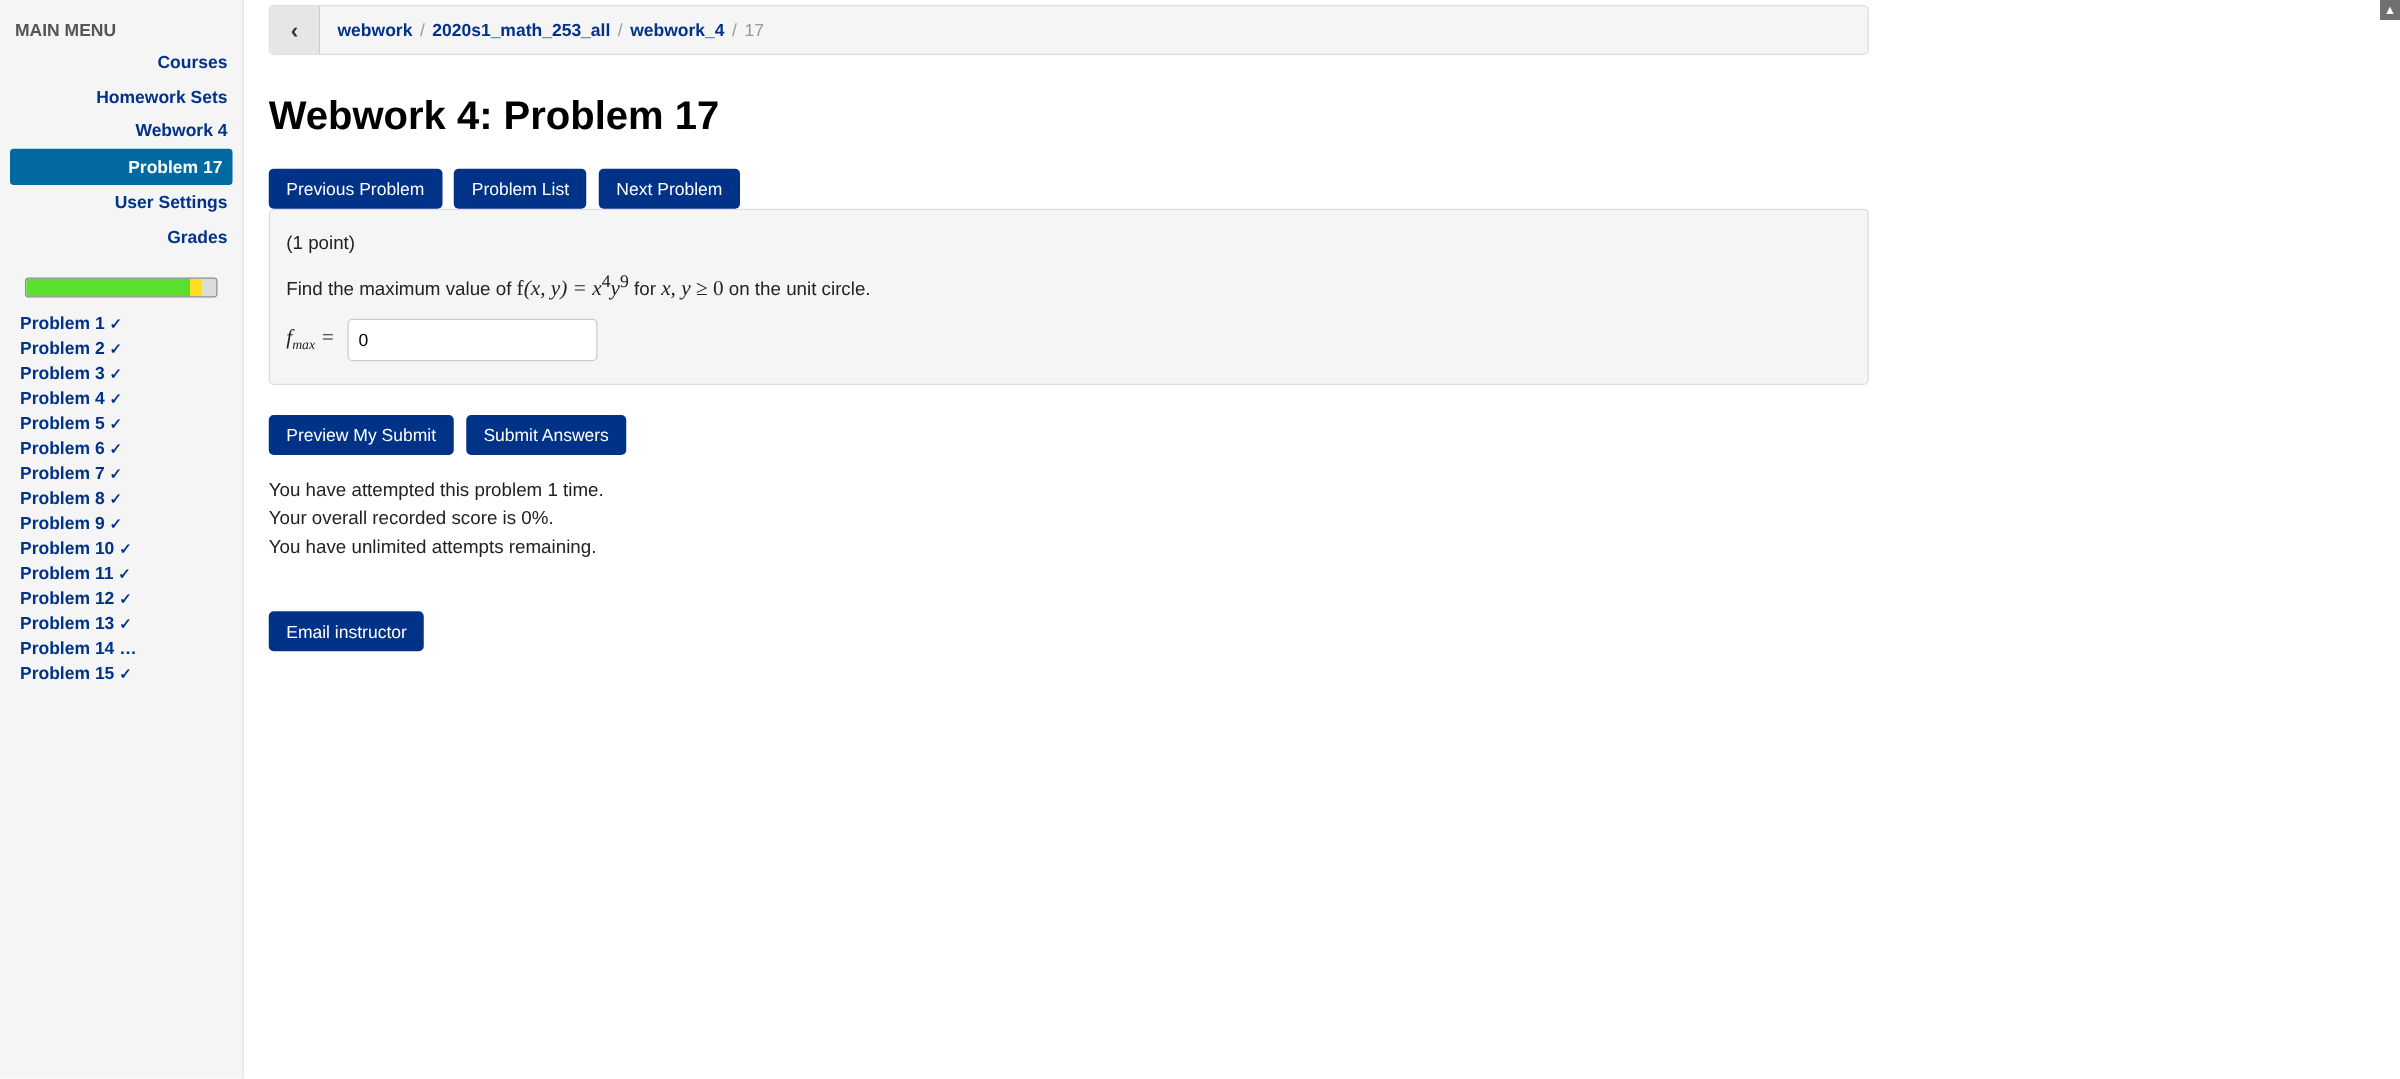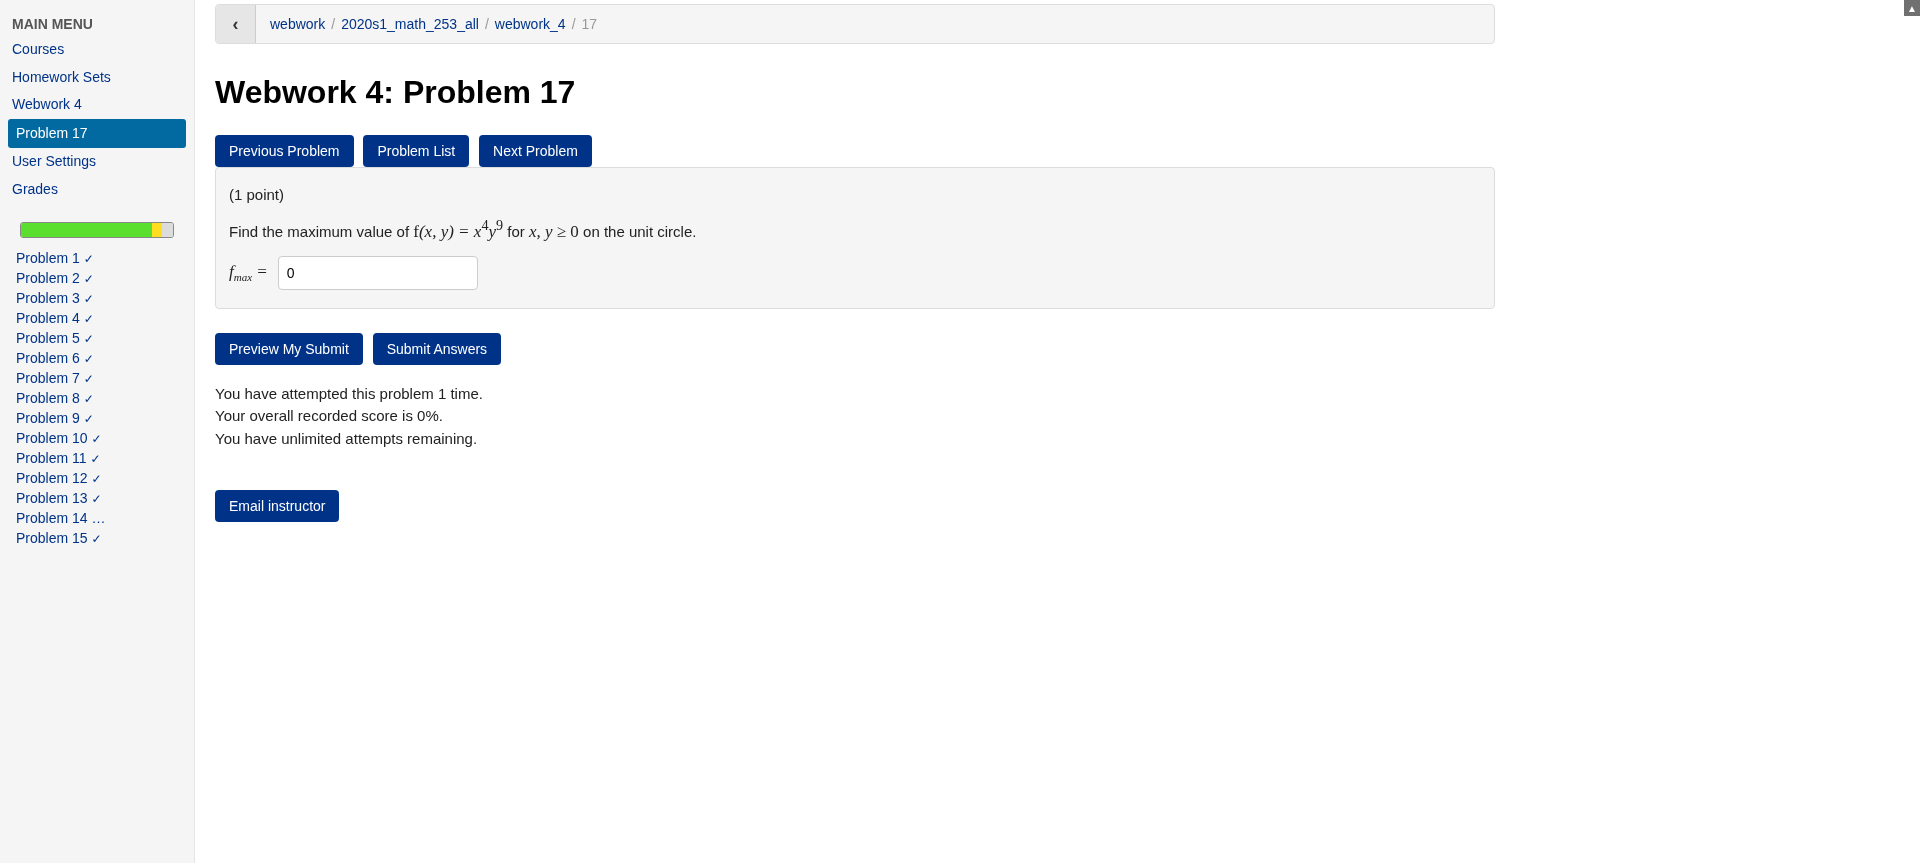--- a/index.html
+++ b/index.html
@@ -3,21 +3,21 @@
 <meta charset="utf-8">
 <style>
 * { box-sizing: border-box; margin: 0; padding: 0; }
 body {
   font-family: "Helvetica Neue", Helvetica, Arial, sans-serif;
   font-size: 14px;
   color: #333;
   background: #fff;
   display: flex;
 }
-a { text-decoration: none; }
+a { text-decoration: none; font-weight: bold; }
 .sidebar {
   width: 195px;
   background: #f5f5f5;
   border-right: 1px solid #e5e5e5;
   padding: 8px;
   min-height: 100vh;
   flex-shrink: 0;
 }
 .main-menu-title {
   font-weight: bold;
@@ -25,20 +25,21 @@
   padding: 8px 4px 4px 4px;
   font-size: 14px;
 }
 .menu-list { list-style: none; }
 .menu-list li { line-height: 1.4; }
 .menu-list a {
   display: block;
   color: #003388;
   padding: 4px 4px;
   font-size: 14px;
+  text-align: right;
 }
 .menu-sub1 { padding-left: 18px; }
 .menu-sub2 { padding-left: 36px; }
 .menu-item-active {
   background: #0369a1;
   color: #fff !important;
   border-radius: 3px;
   padding: 5px 8px !important;
   display: block;
 }

